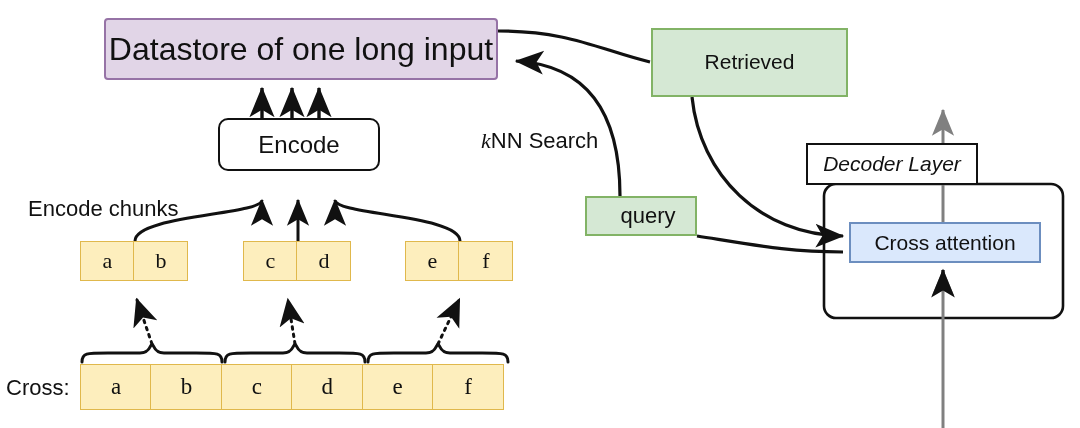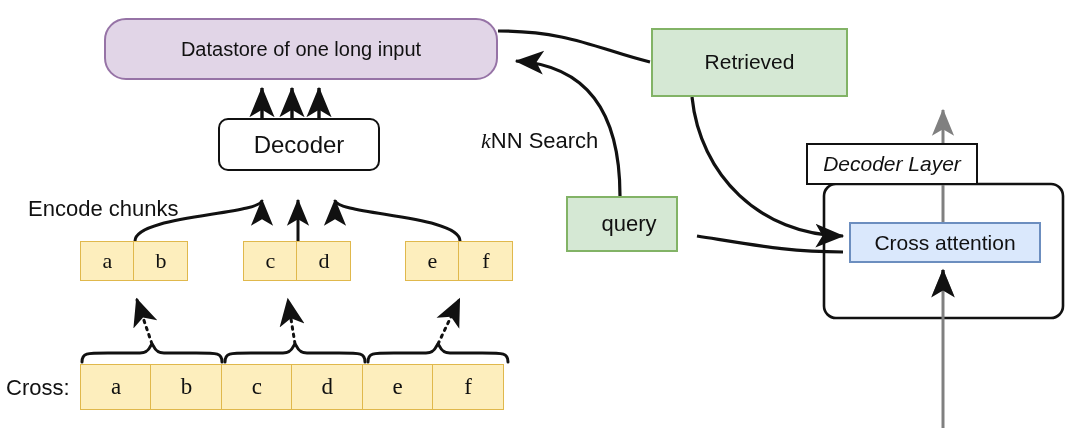--- a/index.html
+++ b/index.html
@@ -4,33 +4,33 @@
 <style>
   html,body{margin:0;padding:0;background:#ffffff;}
   body{width:1080px;height:428px;overflow:hidden;font-family:"Liberation Sans",sans-serif;}
   #stage{position:relative;width:1080px;height:428px;background:#ffffff;}
   svg.layer{position:absolute;left:0;top:0;width:1080px;height:428px;}
 
   .box{position:absolute;box-sizing:border-box;display:flex;align-items:center;justify-content:center;text-align:center;}
 
   .datastore{
     left:104px;top:18px;width:394px;height:62px;
-    background:#e1d5e7;border:2px solid #9673a6;border-radius:22px;
-    font-size:20px;color:#111;
+    background:#e1d5e7;border:2px solid #9673a6;border-radius:4px;
+    font-size:32px;color:#111;
   }
   .encoder{
     left:218px;top:118px;width:162px;height:53px;
     background:#ffffff;border:2.4px solid #111;border-radius:10px;
     font-size:24px;color:#111;
   }
   .greenbox{
     background:#d5e8d4;border:2px solid #82b366;font-size:21px;color:#111;line-height:1.18;
   }
   .retrieved{left:651px;top:28px;width:197px;height:69px;}
-  .query{left:566px;top:196px;width:112px;height:56px;font-size:22px;padding-left:14px;}
+  .query{left:585px;top:196px;width:112px;height:40px;font-size:22px;padding-left:14px;}
 
   .decoder-label{
     left:806px;top:143px;width:172px;height:42px;
     background:#ffffff;border:2.2px solid #111;font-size:21px;color:#111;z-index:6;font-style:italic;
   }
   .crossattn{
     left:849px;top:222px;width:192px;height:41px;
     background:#dae8fc;border:2.2px solid #6c8ebf;border-radius:0;
     font-size:21px;color:#111;z-index:6;
   }
@@ -133,21 +133,21 @@
     <g stroke="#111" stroke-width="3.2" fill="none">
       <line x1="943" y1="282" x2="943" y2="270" marker-end="url(#ah)"></line>
     </g>
   </svg>
 
   <div class="box datastore">
     <span>Datastore of one long input</span>
   </div>
 
   <div class="box encoder">
-    <span>Decoder</span>
+    <span>Encode</span>
   </div>
 
   <div class="box greenbox retrieved">
     <div>
       <div>Retrieved</div>
     </div>
   </div>
 
   <div class="box greenbox query">
     <span>query</span>

